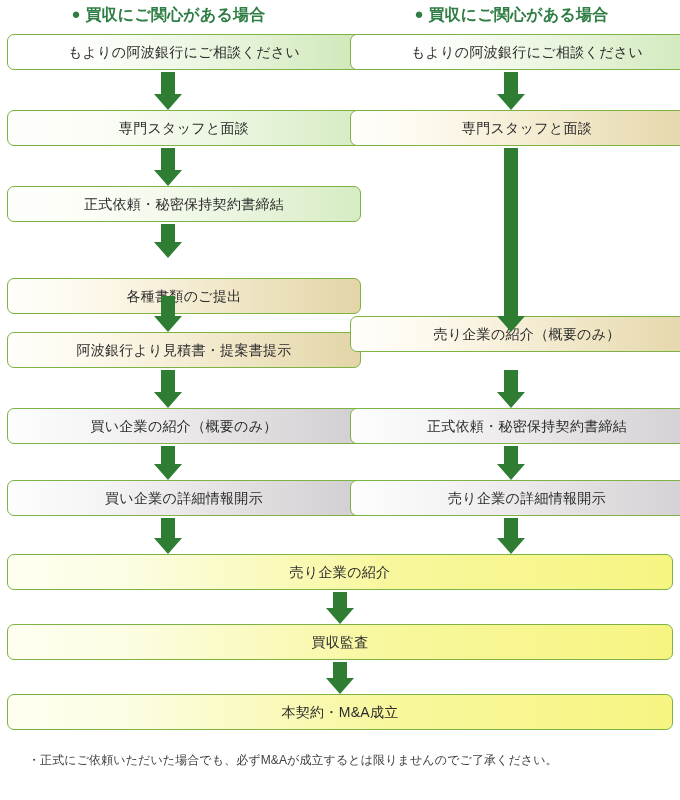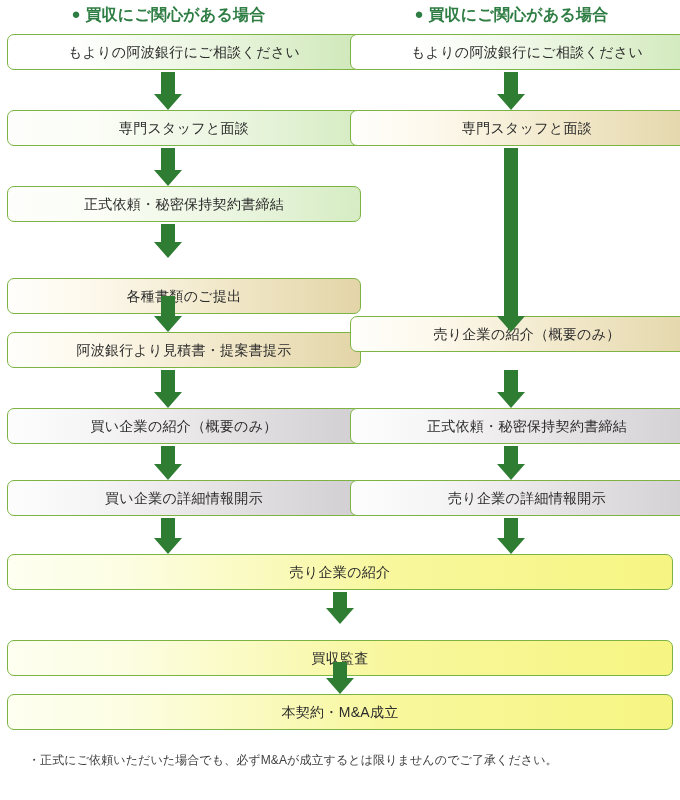--- a/index.html
+++ b/index.html
@@ -126,21 +126,21 @@
   </div>
 <div id="col-right">
     <div class="box col g-green" style="top: 34px;"><span>もよりの阿波銀行にご相談ください</span></div>
     <div class="box col g-tan" style="top: 110px;"><span>専門スタッフと面談</span></div>
     <div class="box col g-tan" style="top: 316px;"><span>売り企業の紹介（概要のみ）</span></div>
     <div class="box col g-gray" style="top: 408px;"><span>正式依頼・秘密保持契約書締結</span></div>
     <div class="box col g-gray" style="top: 480px;"><span>売り企業の詳細情報開示</span></div>
   </div>
 <div id="col-common">
     <div class="box wide g-yellow" style="top: 554px;"><span>売り企業の紹介</span></div>
-    <div class="box wide g-yellow" style="top: 624px; margin-top: 16px;"><span>買収監査</span></div>
+    <div class="box wide g-yellow" style="top: 624px;"><span>買収監査</span></div>
     <div class="box wide g-yellow" style="top: 694px;"><span>本契約・M&amp;A成立</span></div>
   </div>
 <div id="arrow-layer">
     <div class="arrow" style="left: 154px; top: 72px; height: 38px;">
       <div class="shaft" style="height: 22px;"></div>
       <div class="head" style="top: 22px;"></div>
     </div>
     <div class="arrow" style="left: 154px; top: 148px; height: 38px;">
       <div class="shaft" style="height: 22px;"></div>
       <div class="head" style="top: 22px;"></div>

